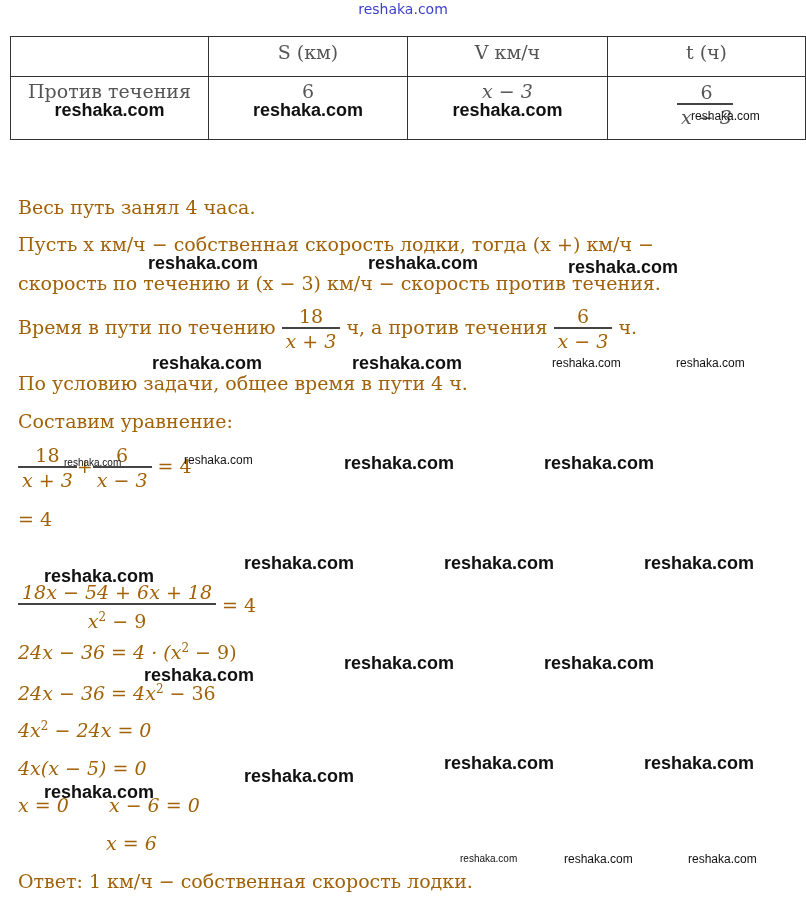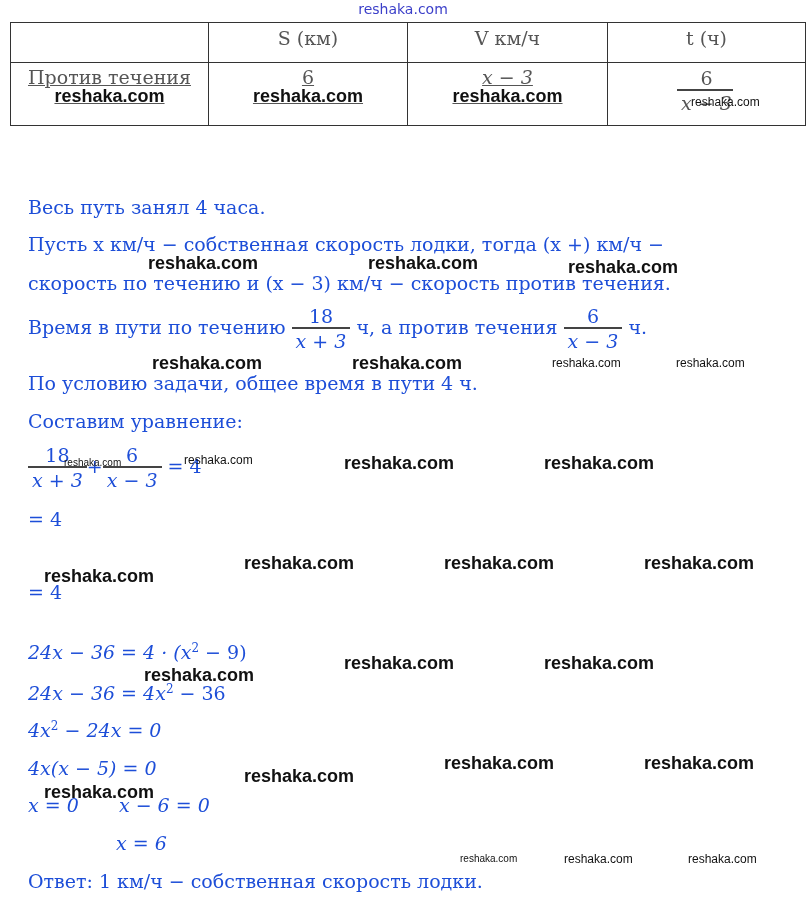--- a/index.html
+++ b/index.html
@@ -1,30 +1,30 @@
 <!DOCTYPE html>
 <html><head>
 <meta charset="utf-8">
 <style>
   html, body { margin:0; padding:0; background:#ffffff; }
   body { width:806px; height:907px; position:relative; overflow:hidden;
          font-family:"DejaVu Serif", serif; color:#555555; }
   .wm-top { position:absolute; top:1px; left:0; width:806px; text-align:center;
             font-family:"DejaVu Sans", sans-serif; font-size:14px; color:#3b3fc9; letter-spacing:0px; }
-  table.data { position:absolute; left:10px; top:22px; border-collapse:collapse; }
+  table.data { position:absolute; left:10px; top:36px; border-collapse:collapse; }
   table.data td { border:1.5px solid #333; text-align:center; vertical-align:top;
                   font-size:19px; color:#555; padding:4px 2px 0 2px; }
   .c0 { width:193px; } .c1 { width:194px; } .c2 { width:195px; } .c3 { width:193px; }
-  .r0 td { height:35px; } .r1 td { height:60px; } .r2 td { height:58px;text-decoration:underline; }
+  .r0 td { height:35px; } .r1 td { height:60px; } .r2 td { height:58px; }
   .it { font-style:italic; }
   .frac { display:inline-flex; flex-direction:column; align-items:center; vertical-align:middle; }
   .frac .num { padding:0 4px; line-height:22px; }
   .frac .bar { height:2px; background:#444; align-self:stretch; }
   .frac .den { padding:0 4px; line-height:24px; }
-  .line { position:absolute; left:18px; font-size:19px; color:#1d4ed8; white-space:nowrap;margin-left:10px; }
+  .line { position:absolute; left:18px; font-size:19px; color:#a16207; white-space:nowrap; }
   .wm { position:absolute; font-family:"Liberation Sans", sans-serif; font-weight:bold;
         color:#111; font-size:18px; white-space:nowrap; }
   .wm.sm { font-size:12px; font-weight:normal; }
   .wm.xs { font-size:10px; font-weight:normal; }
   .cellwm { display:block; font-family:"Liberation Sans", sans-serif; font-weight:bold; color:#111; font-size:18px; line-height:18px; }
   .tfrac { position:relative; display:inline-block; }
   .tfrac .wmo { position:absolute; left:14px; top:28px; font-family:"Liberation Sans", sans-serif; font-size:12px; color:#111; }
   sup { font-size:12px; }
 </style>
 </head>
@@ -115,20 +115,25 @@
 
 <div class="line" style="top:508px">
   <span>= 4</span>
 </div>
 <div class="wm" style="left:244px;top:553px">reshaka.com</div>
 <div class="wm" style="left:444px;top:553px">reshaka.com</div>
 <div class="wm" style="left:644px;top:553px">reshaka.com</div>
 <div class="wm" style="left:44px;top:566px">reshaka.com</div>
 
 <div class="line" style="top:581px">
+  <span class="frac">
+    <span class="num it">18x − 54 + 6x + 18</span>
+    <span class="bar"></span>
+    <span class="den"><span class="it">x</span><sup>2</sup><span> − 9</span></span>
+  </span>
   <span>= 4</span>
 </div>
 
 <div class="line" style="top:641px"><span class="it">24x − 36 = 4 · (x</span><sup>2</sup><span> − 9)</span></div>
 <div class="wm" style="left:344px;top:653px">reshaka.com</div>
 <div class="wm" style="left:544px;top:653px">reshaka.com</div>
 <div class="wm" style="left:144px;top:665px">reshaka.com</div>
 
 <div class="line" style="top:682px"><span class="it">24x − 36 = 4x</span><sup>2</sup><span> − 36</span></div>
 

